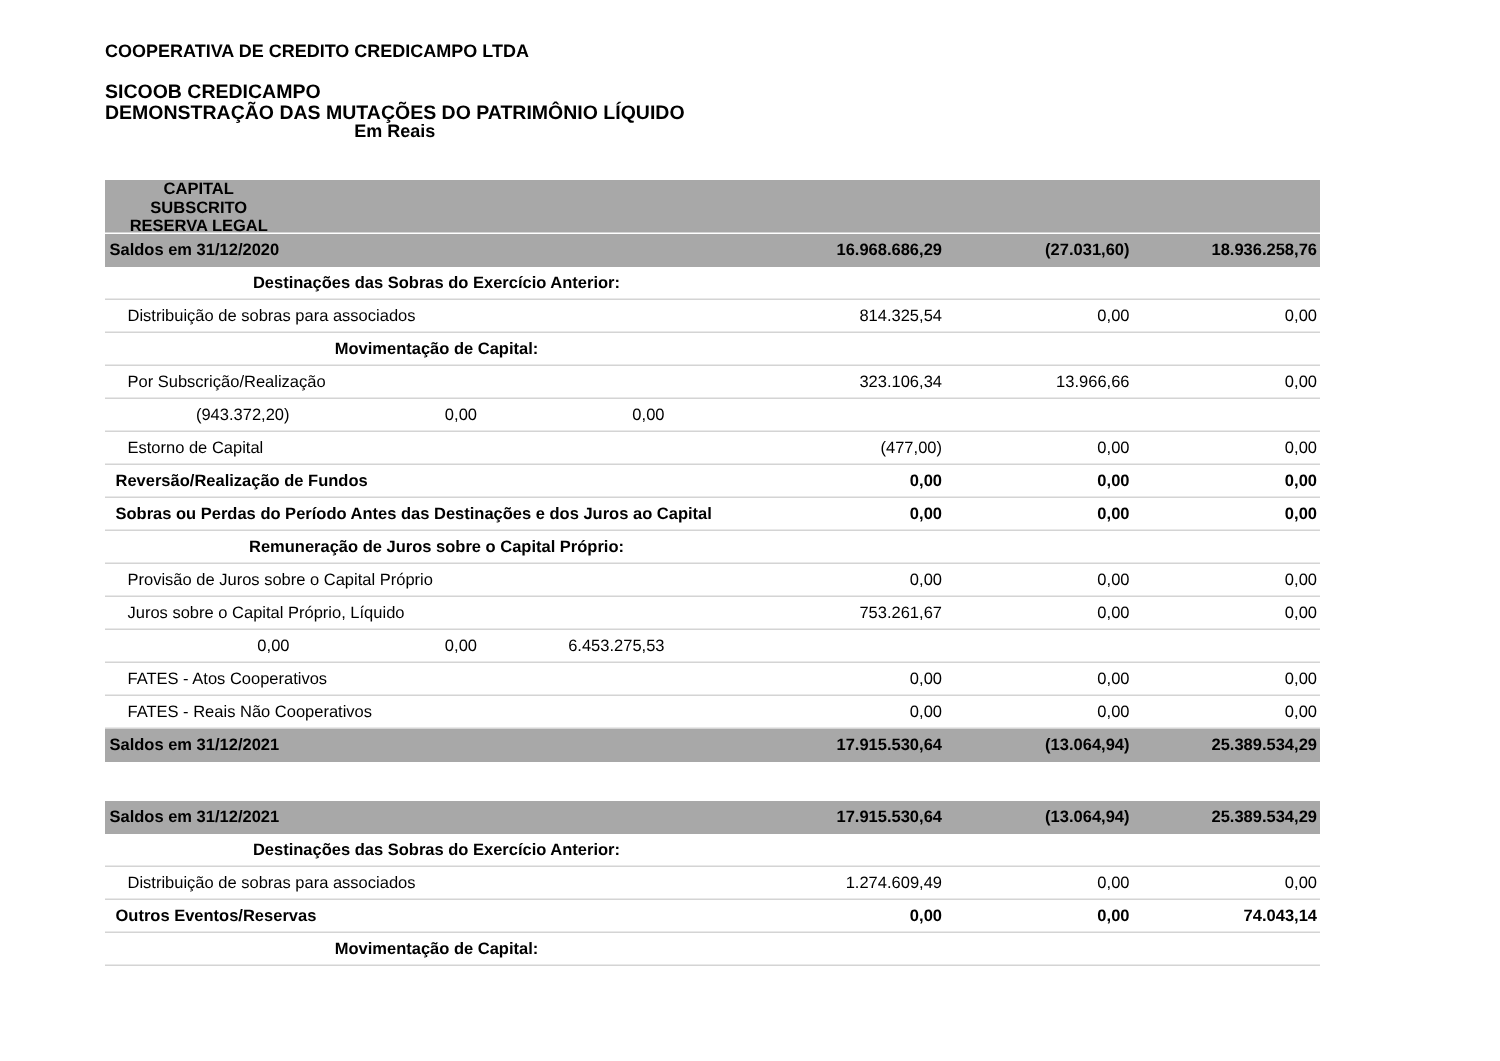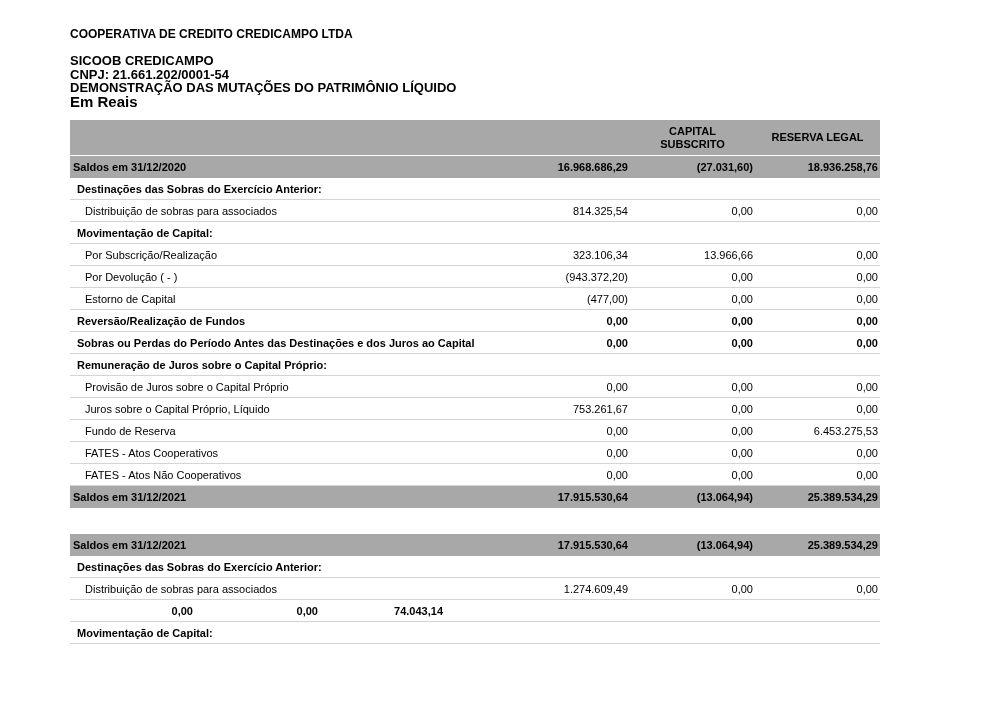--- a/index.html
+++ b/index.html
@@ -9,29 +9,30 @@
     font-family: "Liberation Sans", sans-serif;
     color: #000000;
     position: relative;
     overflow: hidden;
   }
   .page { position: absolute; left: 0; top: 0; width: 1000px; height: 707px; background: #fff; }
 
   .doc-header { position: absolute; left: 70px; top: 27px; }
   .company { font-size: 12px; font-weight: bold; margin-bottom: 13px; }
   .hline { font-size: 13px; font-weight: bold; line-height: 13.5px; }
-  .hline-small { font-size: 15px; font-weight: bold; line-height: 13px; }
+  .hline-small { font-size: 12px; font-weight: bold; line-height: 13px; text-align: center; }
 
   .table-wrap { position: absolute; left: 70px; top: 120px; width: 810px; }
 
   .table-head {
     display: flex;
     background: #a8a8a8;
     height: 36px;
     border-bottom: 1px solid #ffffff;
+    flex-direction: column;
   }
   .table-head .spacer { flex: 1; }
   .table-head .col {
     width: 125px;
     display: flex; align-items: center; justify-content: center;
     text-align: center;
     font-size: 11px; font-weight: bold; line-height: 12.5px;
     padding: 0 6px;
   }
 
@@ -42,36 +43,35 @@
     font-size: 11px;
     border-bottom: 1px solid #d4d4d4;
     background: #ffffff;
   }
   .row .label { flex: 1; padding-left: 3px; white-space: nowrap; overflow: hidden; }
   .row .val { width: 125px; text-align: right; padding-right: 2px; white-space: nowrap; }
 
   .row.total { background: #a8a8a8; font-weight: bold; border-bottom: none; align-items: center; }
   .row.total .label { padding-left: 3px; }
   .row.section { font-weight: bold; }
-  .row.section .label { padding-left: 7px; }
+  .row.section .label { padding-left: 7px; text-align: center; }
   .row.item .label { padding-left: 15px; }
   .row.bold-item { font-weight: bold; }
   .row.bold-item .label { padding-left: 7px; }
 
   .table-gap { height: 26px; background: #ffffff; }
 </style>
 </head>
 <body>
 
 <div class="page">
 
   <div class="doc-header">
     <div class="company">COOPERATIVA DE CREDITO CREDICAMPO LTDA</div>
     <div class="hline">SICOOB CREDICAMPO</div>
-    <div class="hline">CNPJ: 21.661.202/0001-54</div>
     <div class="hline">DEMONSTRAÇÃO DAS MUTAÇÕES DO PATRIMÔNIO LÍQUIDO</div>
     <div class="hline-small">Em Reais</div>
   </div>
 
   <div class="table-wrap">
     <div class="table-head" id="table-head">
       <div class="spacer"></div>
     <div class="col">CAPITAL SUBSCRITO</div>
         <div class="col">RESERVA LEGAL</div>
       </div>
@@ -100,21 +100,20 @@
           <div class="val"></div>
           <div class="val"></div>
         </div>
         <div class="row item">
           <div class="label">Por Subscrição/Realização</div>
           <div class="val">323.106,34</div>
           <div class="val">13.966,66</div>
           <div class="val">0,00</div>
         </div>
         <div class="row item">
-          <div class="label">Por  Devolução ( - )</div>
           <div class="val">(943.372,20)</div>
           <div class="val">0,00</div>
           <div class="val">0,00</div>
         </div>
         <div class="row item">
           <div class="label">Estorno de Capital</div>
           <div class="val">(477,00)</div>
           <div class="val">0,00</div>
           <div class="val">0,00</div>
         </div>
@@ -142,33 +141,32 @@
           <div class="val">0,00</div>
           <div class="val">0,00</div>
         </div>
         <div class="row item">
           <div class="label">Juros sobre o Capital Próprio, Líquido</div>
           <div class="val">753.261,67</div>
           <div class="val">0,00</div>
           <div class="val">0,00</div>
         </div>
         <div class="row item">
-          <div class="label">Fundo de Reserva</div>
           <div class="val">0,00</div>
           <div class="val">0,00</div>
           <div class="val">6.453.275,53</div>
         </div>
         <div class="row item">
           <div class="label">FATES - Atos Cooperativos</div>
           <div class="val">0,00</div>
           <div class="val">0,00</div>
           <div class="val">0,00</div>
         </div>
         <div class="row item">
-          <div class="label">FATES - Atos Não Cooperativos</div>
+          <div class="label">FATES - Reais Não Cooperativos</div>
           <div class="val">0,00</div>
           <div class="val">0,00</div>
           <div class="val">0,00</div>
         </div>
         <div class="row total">
           <div class="label">Saldos em 31/12/2021</div>
           <div class="val">17.915.530,64</div>
           <div class="val">(13.064,94)</div>
           <div class="val">25.389.534,29</div>
         </div>
@@ -187,20 +185,21 @@
           <div class="val"></div>
           <div class="val"></div>
         </div>
         <div class="row item">
           <div class="label">Distribuição de sobras para associados</div>
           <div class="val">1.274.609,49</div>
           <div class="val">0,00</div>
           <div class="val">0,00</div>
         </div>
         <div class="row bold-item">
+          <div class="label">Outros Eventos/Reservas</div>
           <div class="val">0,00</div>
           <div class="val">0,00</div>
           <div class="val">74.043,14</div>
         </div>
         <div class="row section">
           <div class="label">Movimentação de Capital:</div>
           <div class="val"></div>
           <div class="val"></div>
           <div class="val"></div>
         </div>

